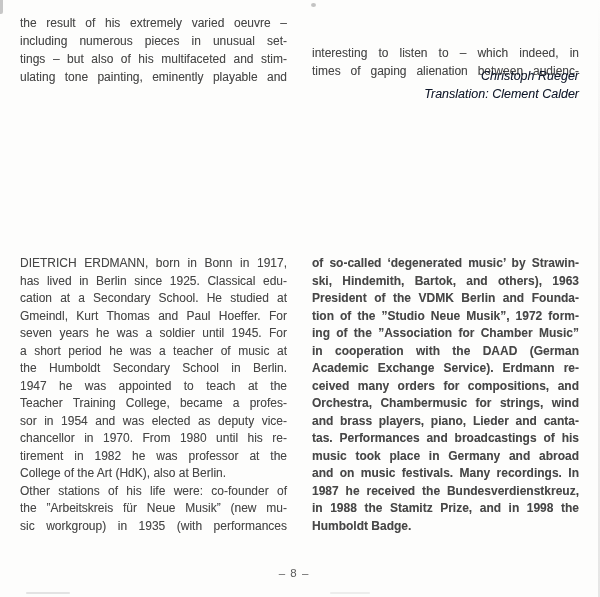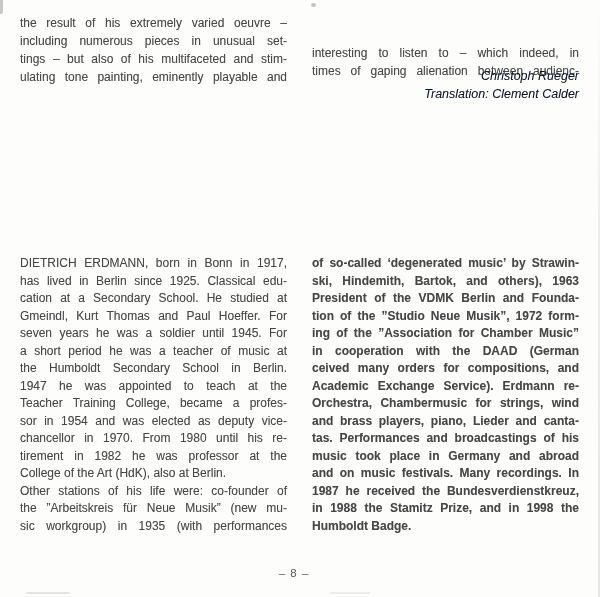--- a/index.html
+++ b/index.html
@@ -139,22 +139,22 @@
       <div class="tline">sic workgroup) in 1935 (with performances</div>
     </div>
 
   <div class="textblock" style="left:312px; top:255px; width:267px;font-weight:bold;">
       <div class="tline">of so-called ‘degenerated music’ by Strawin-</div>
       <div class="tline">ski, Hindemith, Bartok, and others), 1963</div>
       <div class="tline">President of the VDMK Berlin and Founda-</div>
       <div class="tline">tion of the ”Studio Neue Musik”, 1972 form-</div>
       <div class="tline">ing of the ”Association for Chamber Music”</div>
       <div class="tline">in cooperation with the DAAD (German</div>
+      <div class="tline">Academic Exchange Service). Erdmann re-</div>
       <div class="tline">ceived many orders for compositions, and</div>
-      <div class="tline">Academic Exchange Service). Erdmann re-</div>
       <div class="tline">Orchestra, Chambermusic for strings, wind</div>
       <div class="tline">and brass players, piano, Lieder and canta-</div>
       <div class="tline">tas. Performances and broadcastings of his</div>
       <div class="tline">music took place in Germany and abroad</div>
       <div class="tline">and on music festivals. Many recordings. In</div>
       <div class="tline">1987 he received the Bundesverdienstkreuz,</div>
       <div class="tline">in 1988 the Stamitz Prize, and in 1998 the</div>
       <div class="tline tline-left">Humboldt Badge.</div>
     </div>
 

